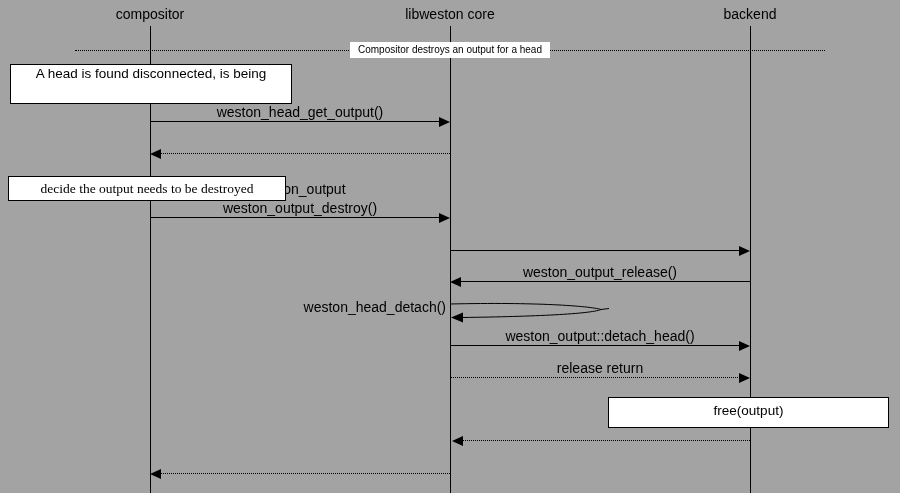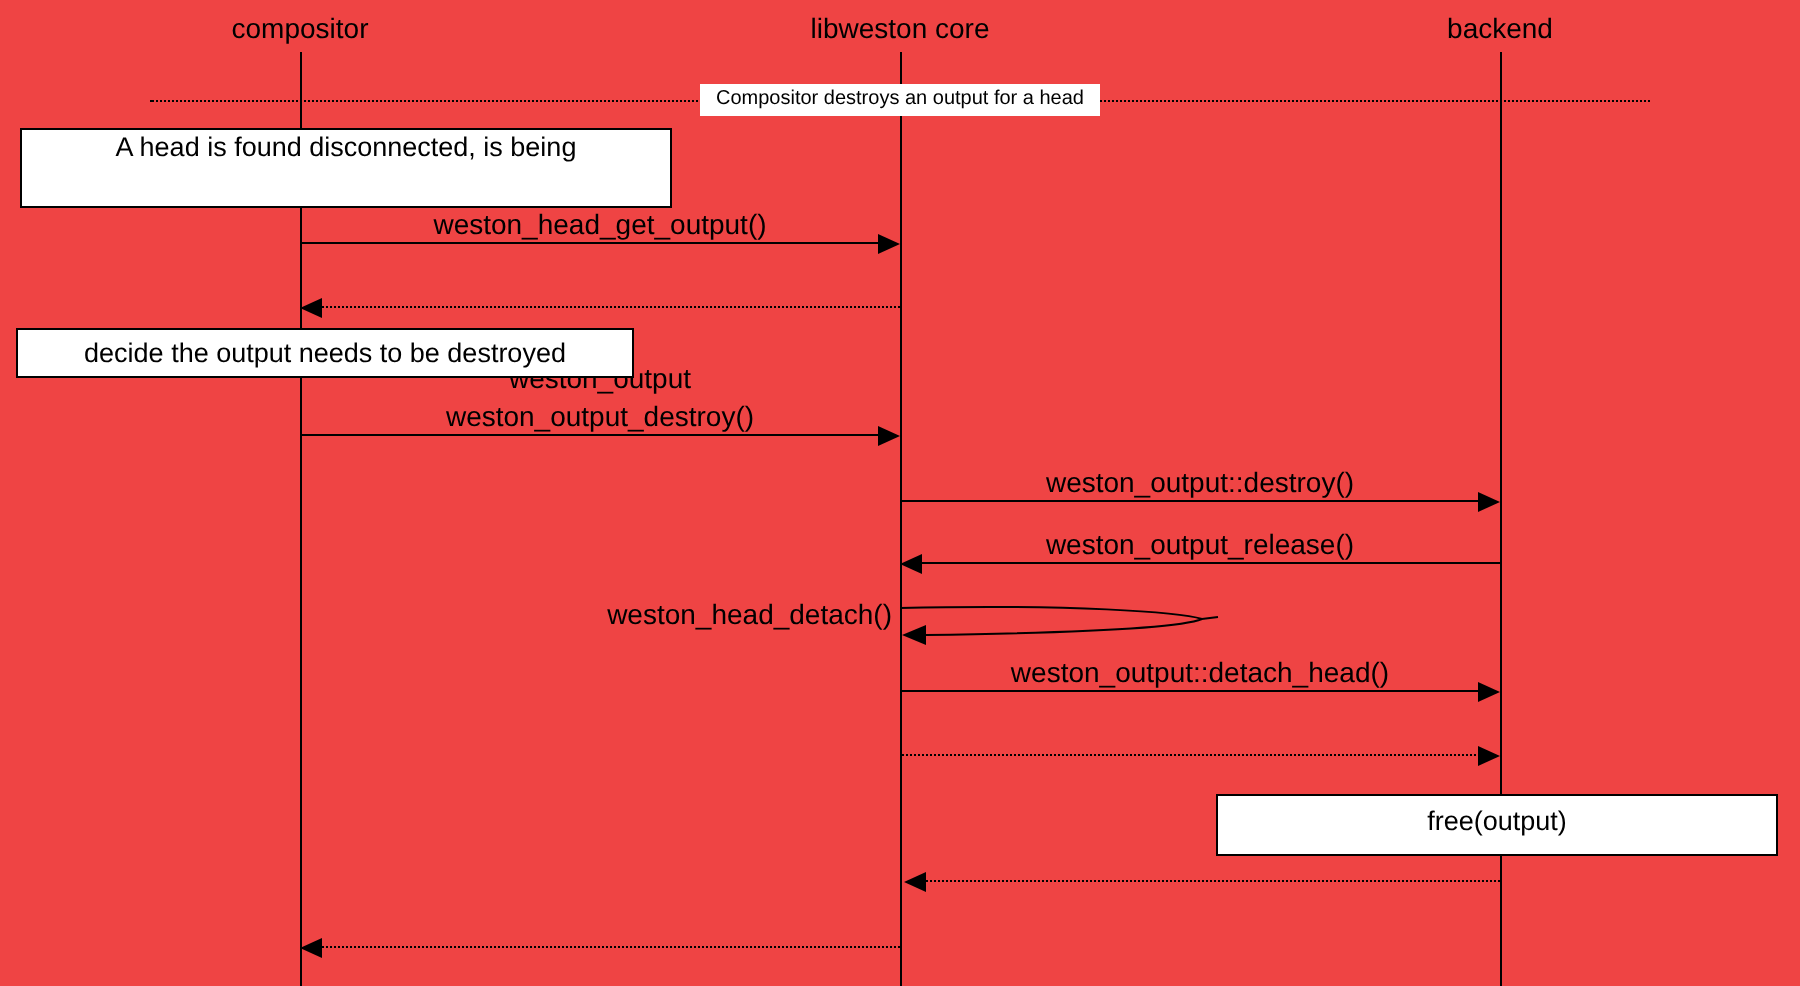--- a/index.html
+++ b/index.html
@@ -1,28 +1,28 @@
 <!DOCTYPE html>
 <html><head>
 <meta charset="utf-8">
 <style>
   html,body{margin:0;padding:0;background:#ffffff;}
   #canvas{
-    position:relative;width:900px;height:493px;background:#ef4444;
+    position:relative;width:900px;height:493px;background:#a3a3a3;
     font-family:"Liberation Sans","DejaVu Sans",sans-serif;
     color:#000;overflow:hidden;
   }
   .plabel{position:absolute;top:6px;width:200px;text-align:center;font-size:14px;line-height:16px;}
   .lifeline{position:absolute;top:26px;bottom:0;width:1px;background:#000;}
   .divider-line{position:absolute;left:75px;width:750px;height:0;border-top:1px dotted #000;}
   .divider-label{position:absolute;left:75px;width:750px;text-align:center;font-size:10px;line-height:16px;}
   .divider-label span{background:#ffffff;padding:0 8px;display:inline-block;}
   .note{position:absolute;border:1px solid #000;background:#ffffff;text-align:center;font-size:13.5px;box-sizing:border-box;}
-  .note0{left:10px;top:64px;width:326px;height:40px;line-height:13px;padding-top:2px;}
-  .note1{left:8px;top:164px;width:309px;height:25px;line-height:23px;}
+  .note0{left:10px;top:64px;width:282px;height:40px;line-height:13px;padding-top:2px;}
+  .note1{left:8px;top:176px;width:278px;height:25px;line-height:23px;font-family:Liberation Serif, serif;}
   .note2{left:608px;top:397px;width:281px;height:31px;line-height:25px;}
   .mline{position:absolute;height:0;border-top:1px solid #000;}
   .mline.dotted{border-top-style:dotted;}
   .head-r{position:absolute;width:0;height:0;border-style:solid;border-width:5px 0 5px 11px;border-color:transparent transparent transparent #000;}
   .head-l{position:absolute;width:0;height:0;border-style:solid;border-width:5px 11px 5px 0;border-color:transparent #000 transparent transparent;}
   .mlabel{position:absolute;width:300px;text-align:center;font-size:14px;line-height:16px;}
   .mlabel.r{text-align:right;}
   .selfmsg{position:absolute;left:450px;top:298px;}
 </style>
 </head>
@@ -52,38 +52,38 @@
   <div class="mlabel" style="left:150px;top:137px;margin-top:44px;">weston_output</div>
   <div class="mline dotted" style="left:161px;top:153px;width:289px;"></div>
   <div class="head-l" style="left:150px;top:149px;"></div>
 
   <div class="note note1">decide the output needs to be destroyed</div>
 
   <div class="mlabel" style="left:150px;top:200px;">weston_output_destroy()</div>
   <div class="mline" style="left:150px;top:217px;width:290px;"></div>
   <div class="head-r" style="left:439px;top:213px;"></div>
 
-  <div class="mlabel" style="left:450px;top:233px;">weston_output::destroy()</div>
   <div class="mline" style="left:450px;top:250px;width:290px;"></div>
   <div class="head-r" style="left:739px;top:246px;"></div>
 
   <div class="mlabel" style="left:450px;top:264px;">weston_output_release()</div>
   <div class="mline" style="left:461px;top:281px;width:289px;"></div>
   <div class="head-l" style="left:450px;top:277px;"></div>
 
   <div class="mlabel r" style="left:146px;top:299px;">weston_head_detach()</div>
   <svg class="selfmsg" width="162" height="28" viewBox="0 0 162 28">
     <path d="M0,6 C85,4 140,8 151,11.5 L159,10.5 M151,11.5 C140,16 85,18.5 13,19.5" stroke="#000" stroke-width="1" fill="none"></path>
     <polygon points="1,19.5 13,14.5 13,24.5" fill="#000"></polygon>
   </svg>
 
   <div class="mlabel" style="left:450px;top:328px;">weston_output::detach_head()</div>
   <div class="mline" style="left:450px;top:345px;width:290px;"></div>
   <div class="head-r" style="left:739px;top:341px;"></div>
 
+  <div class="mlabel" style="left:450px;top:360px;">release return</div>
   <div class="mline dotted" style="left:450px;top:377px;width:290px;"></div>
   <div class="head-r" style="left:739px;top:373px;"></div>
 
   <div class="note note2">free(output)</div>
 
   <div class="mline dotted" style="left:463px;top:440px;width:287px;"></div>
   <div class="head-l" style="left:452px;top:436px;"></div>
 
   <div class="mline dotted" style="left:161px;top:473px;width:289px;"></div>
   <div class="head-l" style="left:150px;top:469px;"></div>

